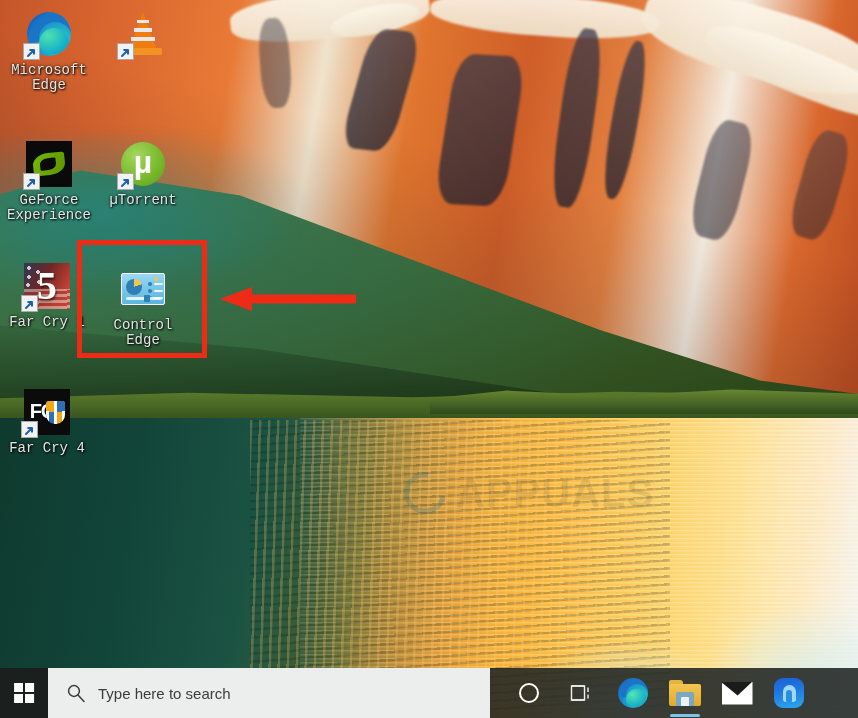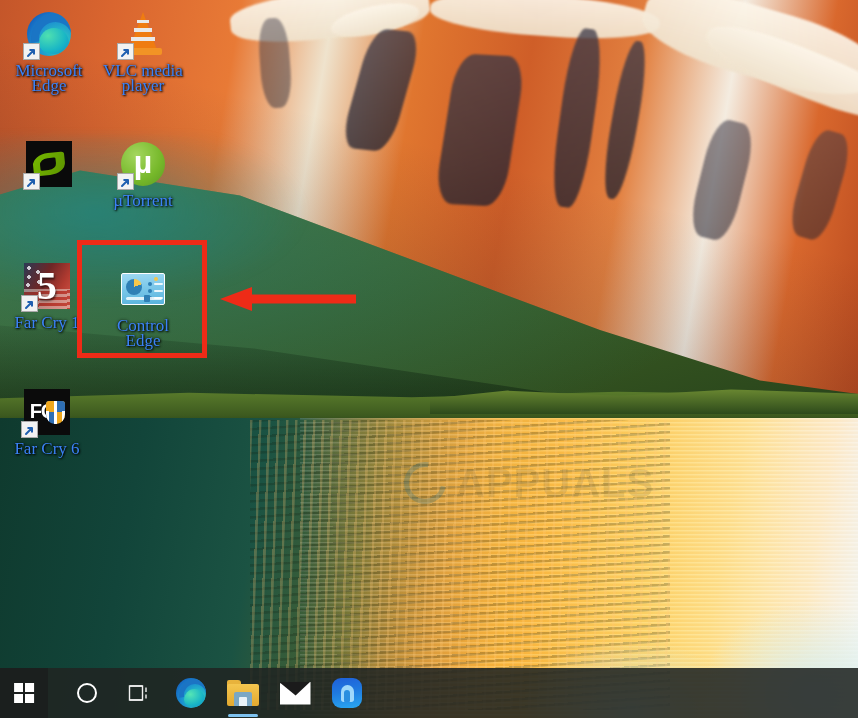--- a/index.html
+++ b/index.html
@@ -181,21 +181,21 @@
   .wp-lake-pale2 {
     position: absolute;
     left: 520px; top: 640px; width: 220px; height: 80px;
     background: radial-gradient(ellipse at 50% 90%, rgba(208,236,234,.75), rgba(208,236,234,0) 72%);
   }
 
   
   .watermark {
     position: absolute;
     left: 404px; top: 466px;
-    width: 260px; height: 34px;
+    width: 260px; height: 54px;
     display: flex; align-items: center; gap: 10px;
     opacity: .30;
     pointer-events: none;
   }
   .wm-logo {
     width: 42px; height: 42px;
     border: 5px solid #2a6e84;
     border-radius: 50%;
     border-right-color: transparent;
     transform: rotate(-35deg);
@@ -223,24 +223,24 @@
   }
   .icon-art {
     position: relative;
     width: 48px; height: 48px;
     display: flex; align-items: center; justify-content: center;
   }
   .icon-label {
     margin-top: 5px;
     width: 90px;
     text-align: center;
-    font-family: Liberation Serif, serif;
-    font-size: 17px;
+    font-family: Liberation Mono, monospace;
+    font-size: 14px;
     line-height: 15px;
-    color: #3b82f6;
+    color: #e5e5e5;
     text-shadow: 0 0 3px rgba(0,0,0,.95), 1px 1px 2px rgba(0,0,0,.9);
     word-wrap: break-word;
   }
   
   .shortcut-badge {
     position: absolute;
     left: -2px; bottom: -2px;
     width: 17px; height: 17px;
     background: #f2f2f2;
     border: 1px solid #a9a9a9;
@@ -621,34 +621,34 @@
           <div class="vlc-stripe vlc-s2"></div>
           <div class="vlc-stripe vlc-s3"></div>
           <div class="vlc-base"></div>
         </div>
         <span class="shortcut-badge">
           <svg viewBox="0 0 12 12">
               <path d="M2 10 L8 4 M8 4 H4.2 M8 4 V7.8" stroke="#1f5fb0" stroke-width="2" fill="none" stroke-linecap="round"></path>
             </svg>
         </span>
       </div>
-      <div class="icon-label">VLC media player</div>
     </div>
 
     <div class="desk-icon" style="left:4px; top:140px;">
       <div class="icon-art">
         <div class="nv-logo">
             <div class="nv-eye"></div>
           </div>
         <span class="shortcut-badge">
           <svg viewBox="0 0 12 12">
               <path d="M2 10 L8 4 M8 4 H4.2 M8 4 V7.8" stroke="#1f5fb0" stroke-width="2" fill="none" stroke-linecap="round"></path>
             </svg>
         </span>
       </div>
+      <div class="icon-label">GeForce Experience</div>
     </div>
 
     <div class="desk-icon" style="left:98px; top:140px;">
       <div class="icon-art">
         <div class="ut-logo">µ</div>
         <span class="shortcut-badge">
           <svg viewBox="0 0 12 12">
               <path d="M2 10 L8 4 M8 4 H4.2 M8 4 V7.8" stroke="#1f5fb0" stroke-width="2" fill="none" stroke-linecap="round"></path>
             </svg>
         </span>
@@ -694,21 +694,21 @@
         <div class="fc4-logo">
           <span class="fc4-text">FC</span>
           <span class="fc4-shield"></span>
         </div>
         <span class="shortcut-badge">
           <svg viewBox="0 0 12 12">
               <path d="M2 10 L8 4 M8 4 H4.2 M8 4 V7.8" stroke="#1f5fb0" stroke-width="2" fill="none" stroke-linecap="round"></path>
             </svg>
         </span>
       </div>
-      <div class="icon-label">Far Cry 6</div>
+      <div class="icon-label">Far Cry 4</div>
     </div>
   </div>
 
   <div class="annot-box" style="left:77px; top:240px; width:130px; height:118px;"></div>
 
   <svg class="annot-arrow" style="left:218px; top:287px;" width="140" height="24" viewBox="0 0 140 24">
     <path d="M138 12 H30" stroke="#ee2b17" stroke-width="9" stroke-linecap="butt" fill="none"></path>
     <path d="M2 12 L34 0 L34 24 Z" fill="#ee2b17"></path>
   </svg>
 
@@ -716,20 +716,27 @@
 
     <div class="tb-start">
       <div class="win-logo">
         <i></i>
           <i></i>
           <i></i>
           <i></i>
       </div>
     </div>
 
+    <div class="tb-search">
+      <svg class="mag" viewBox="0 0 20 20">
+        <circle cx="8" cy="8" r="5.4" fill="none" stroke="#3a3a3a" stroke-width="1.5"></circle>
+        <path d="M12 12 L18 18.4" stroke="#3a3a3a" stroke-width="1.5" stroke-linecap="round"></path>
+      </svg>
+      <span class="tb-search-text">Type here to search</span>
+    </div>
 
     <div class="tb-rest">
 
       <div class="tb-btn">
         <div class="cortana-ring"></div>
       </div>
 
       <div class="tb-btn taskview">
         <svg viewBox="0 0 24 20">
           <rect x="2.5" y="3" width="13" height="14" fill="none" stroke="#f2f2f2" stroke-width="1.4"></rect>

